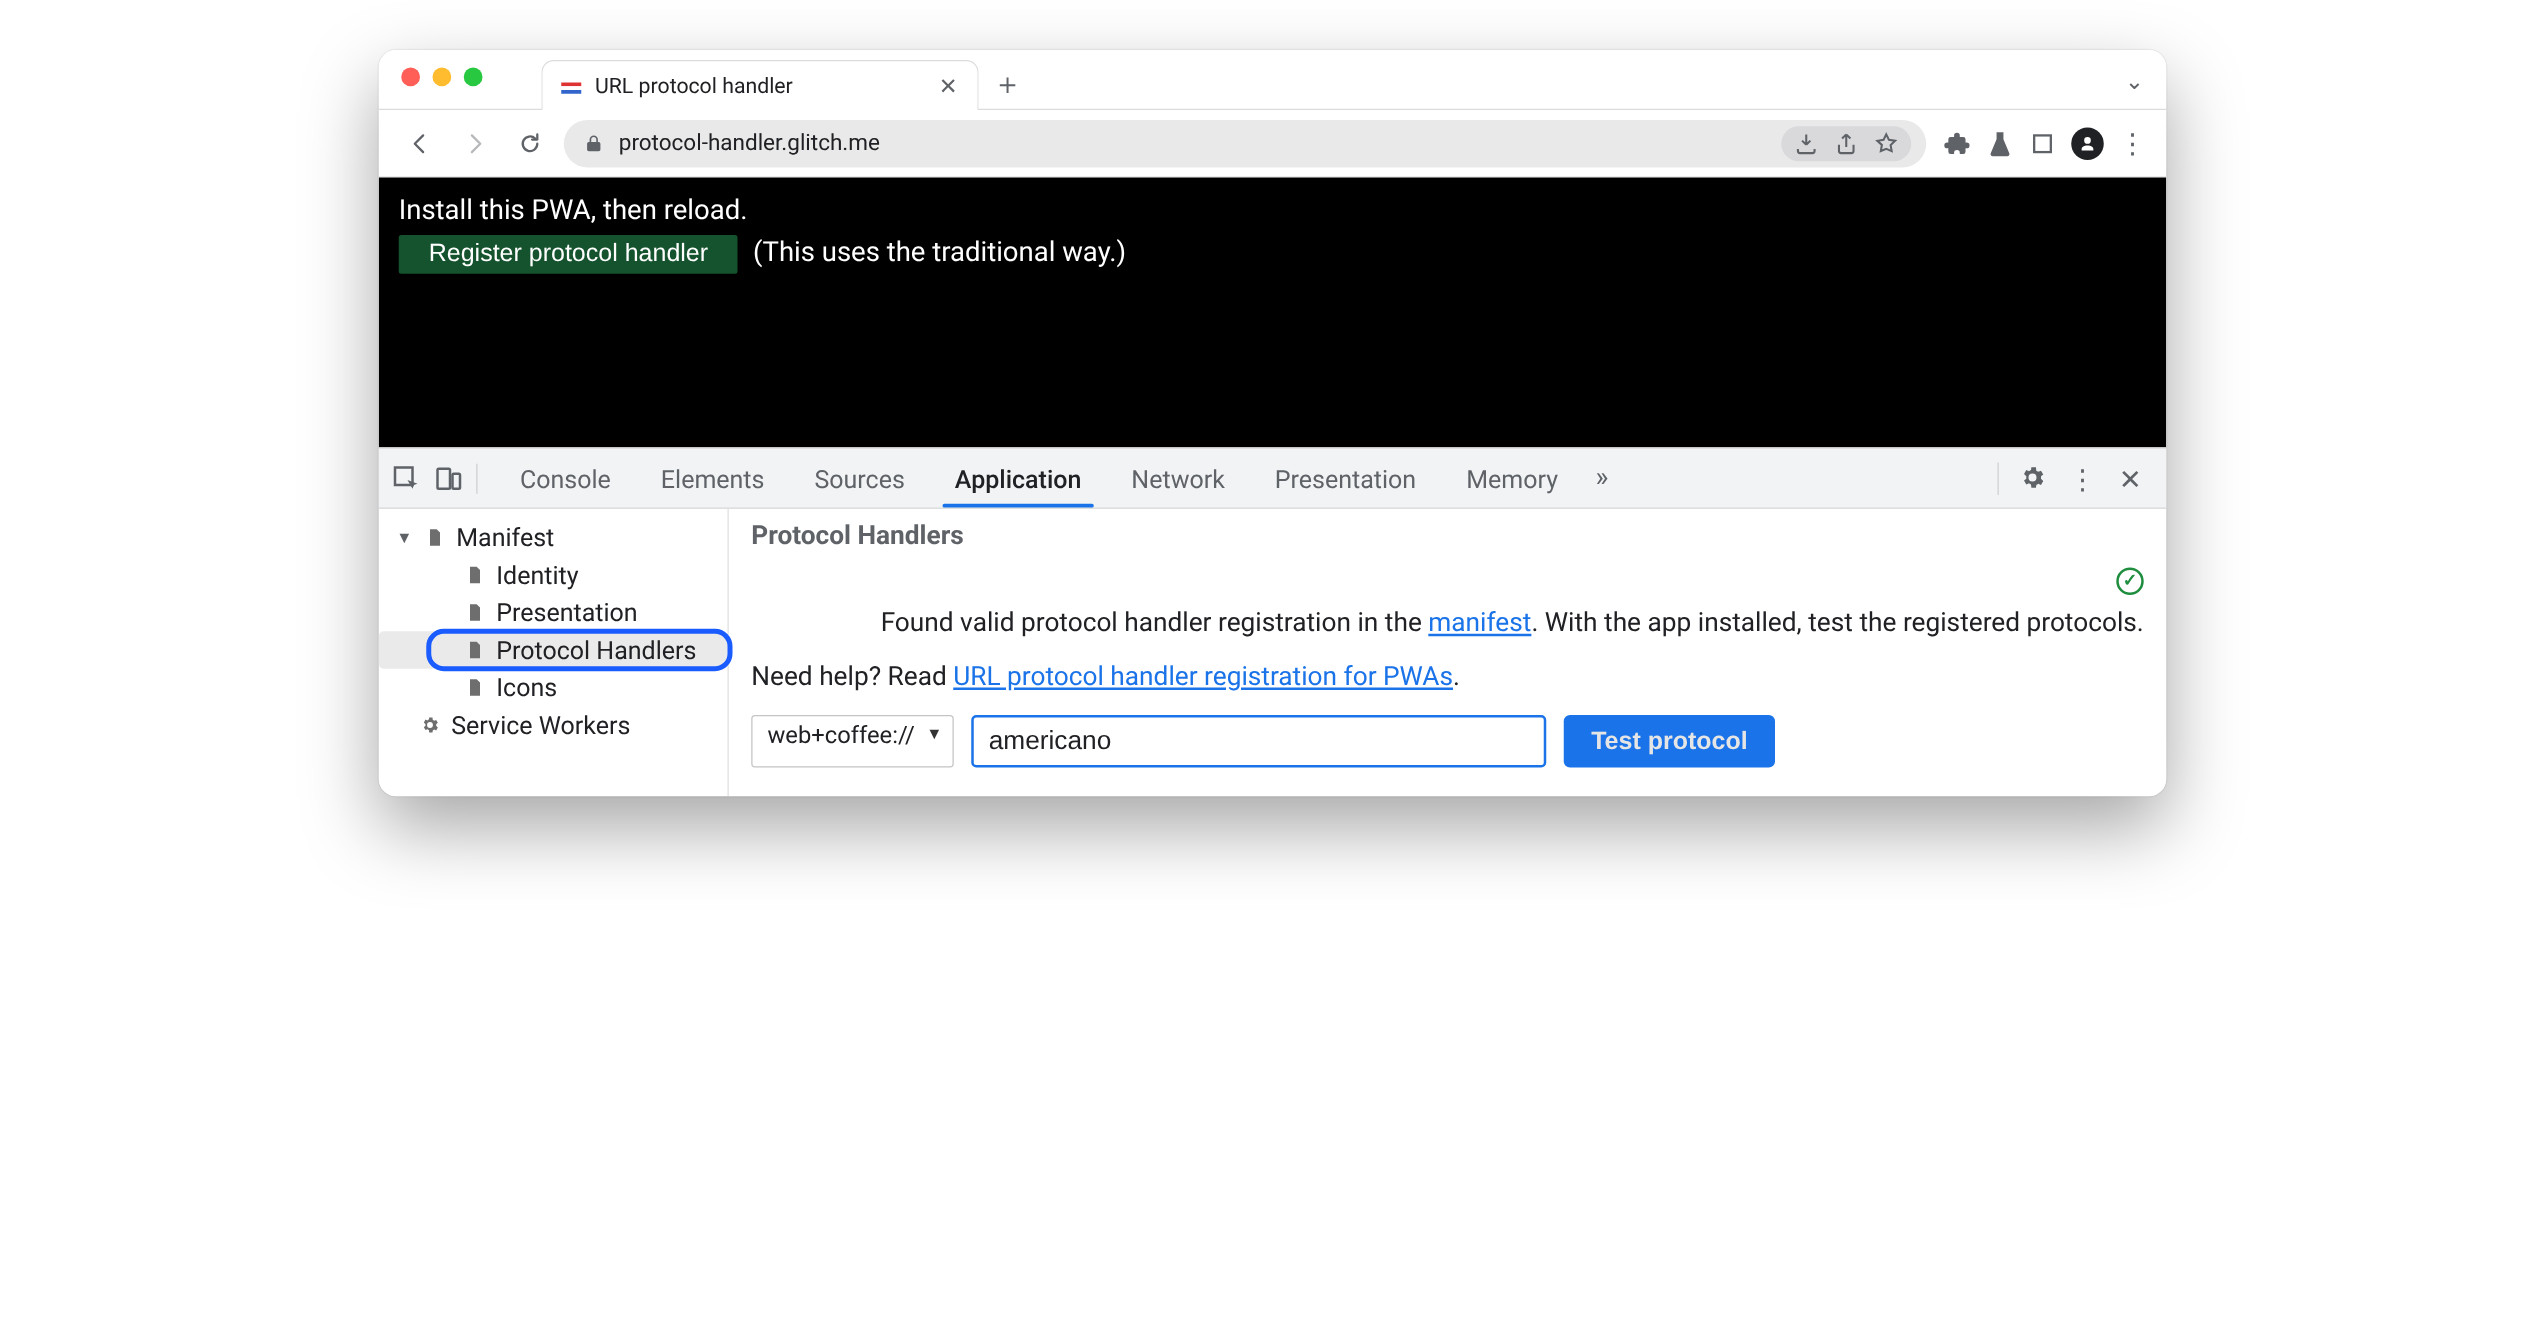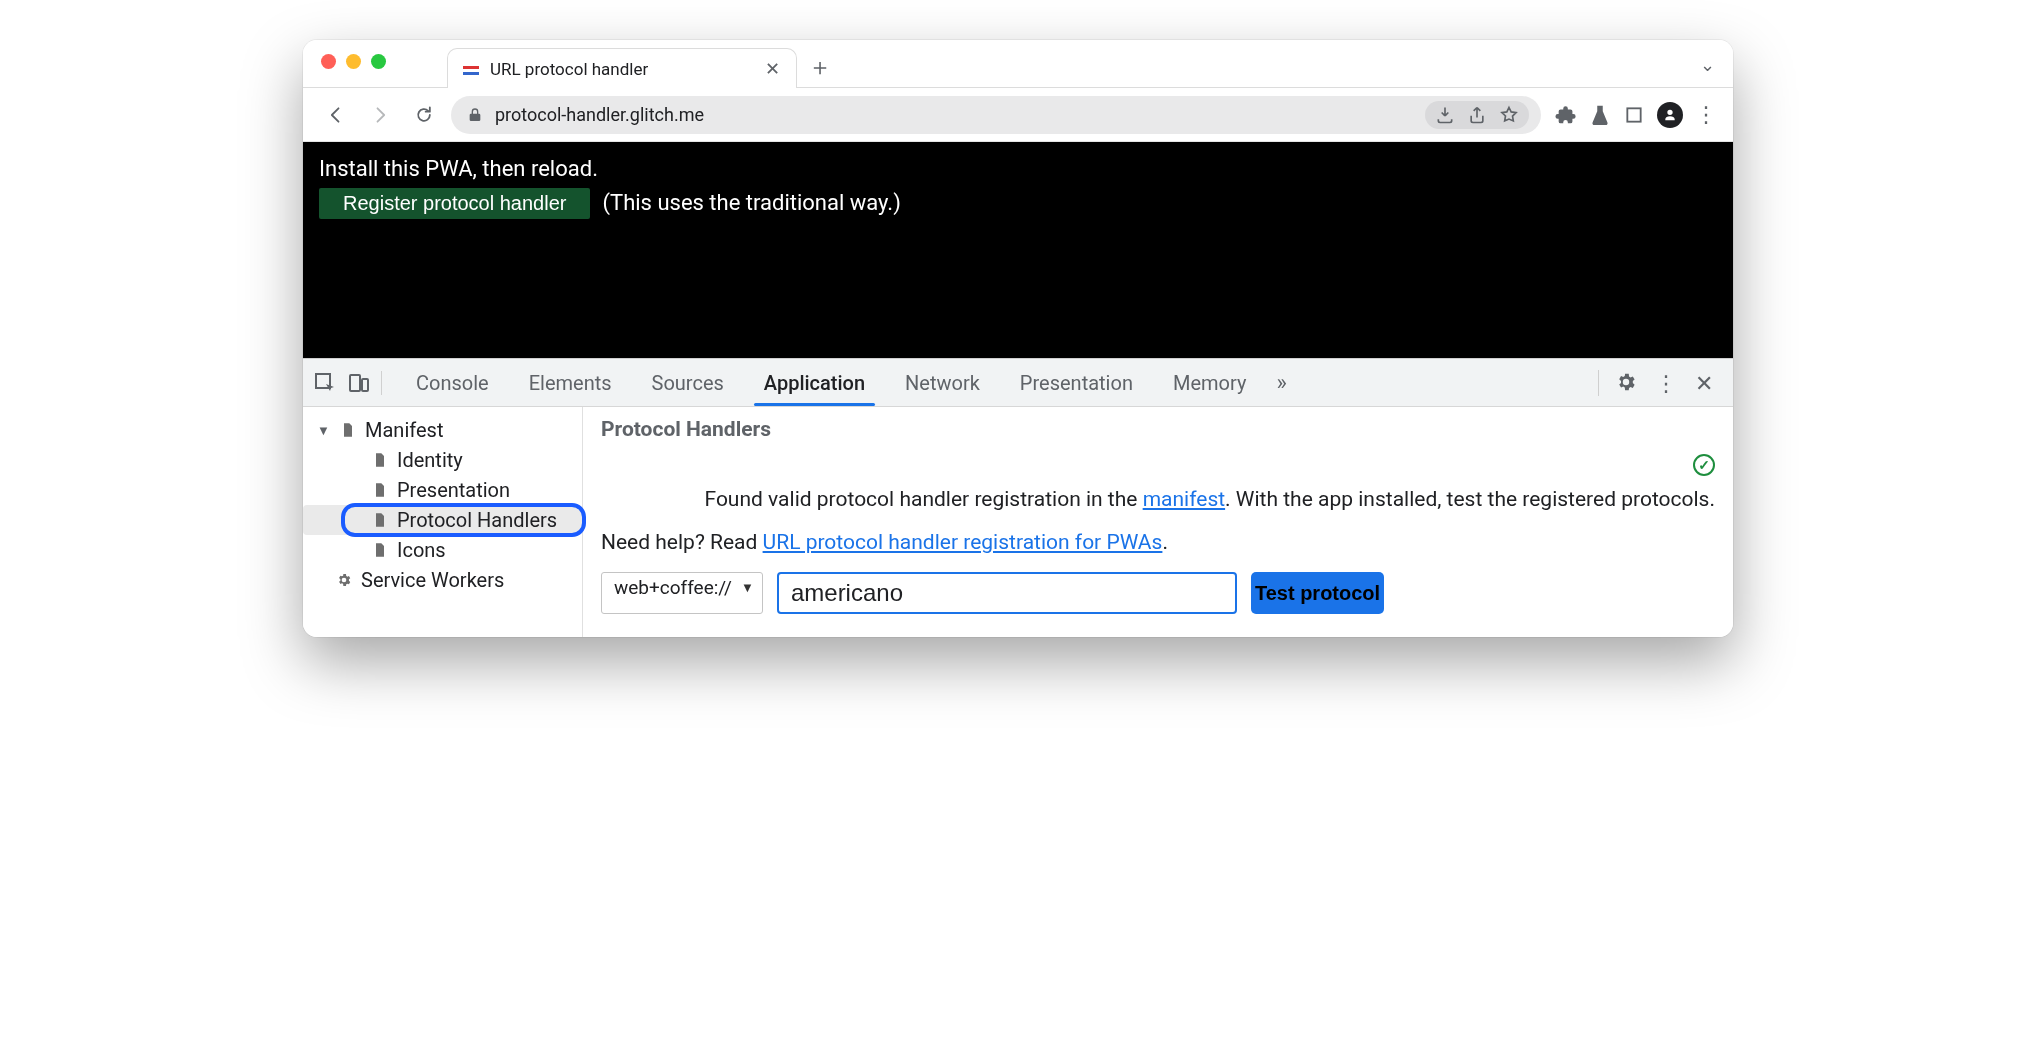--- a/index.html
+++ b/index.html
@@ -19,21 +19,21 @@
     display: flex; flex-direction: column;
   }
 
   
   .titlebar {
     height: 48px;
     background: #fff;
     border-bottom: 1px solid #dcdcdc;
     display: flex; align-items: flex-end;
     position: relative;
-    padding: 0 24px;
+    padding: 0 10px;
   }
   .traffic {
     position: absolute; left: 18px; top: 14px;
     display: flex; gap: 10px;
   }
   .traffic .dot { width: 15px; height: 15px; border-radius: 50%; }
   .dot.red { background:#ff5f57;}
   .dot.yellow { background:#febc2e;}
   .dot.green { background:#28c840;}
   .tabstrip {
@@ -157,24 +157,24 @@
   a.link { color:#1a73e8; text-decoration:underline; cursor:pointer;}
   .para2 { margin-top:16px;}
   .tester { margin-top:18px; display:flex; align-items:center; gap:14px;}
   .proto-select {
     height:42px; border:1px solid #c4c4c4; border-radius:3px; background:#fff;
     font-size:19px; padding:0 30px 12px 12px; position:relative; display:flex; align-items:center;
   }
   .proto-select .caret { position:absolute; right:8px; font-size:13px; color:#333;}
   .proto-input {
     height:42px; width:460px; border:2.5px solid #1a73e8; border-radius:4px;
-    font-size:24px; padding:0 12px; outline:none; color:#202124;
+    font-size:21px; padding:0 12px; outline:none; color:#202124;
   }
   .test-btn {
-    height:42px; padding:0 4px; background:#1a73e8; color:#000000; border:none;
+    height:42px; padding:0 22px; background:#1a73e8; color:#e5e5e5; border:none;
     border-radius:5px; font-size:20px; font-weight:600; cursor:pointer;
   }
 
   svg { display:block; }
 </style>
 </head>
 <body>
 
 <div class="window">
 

